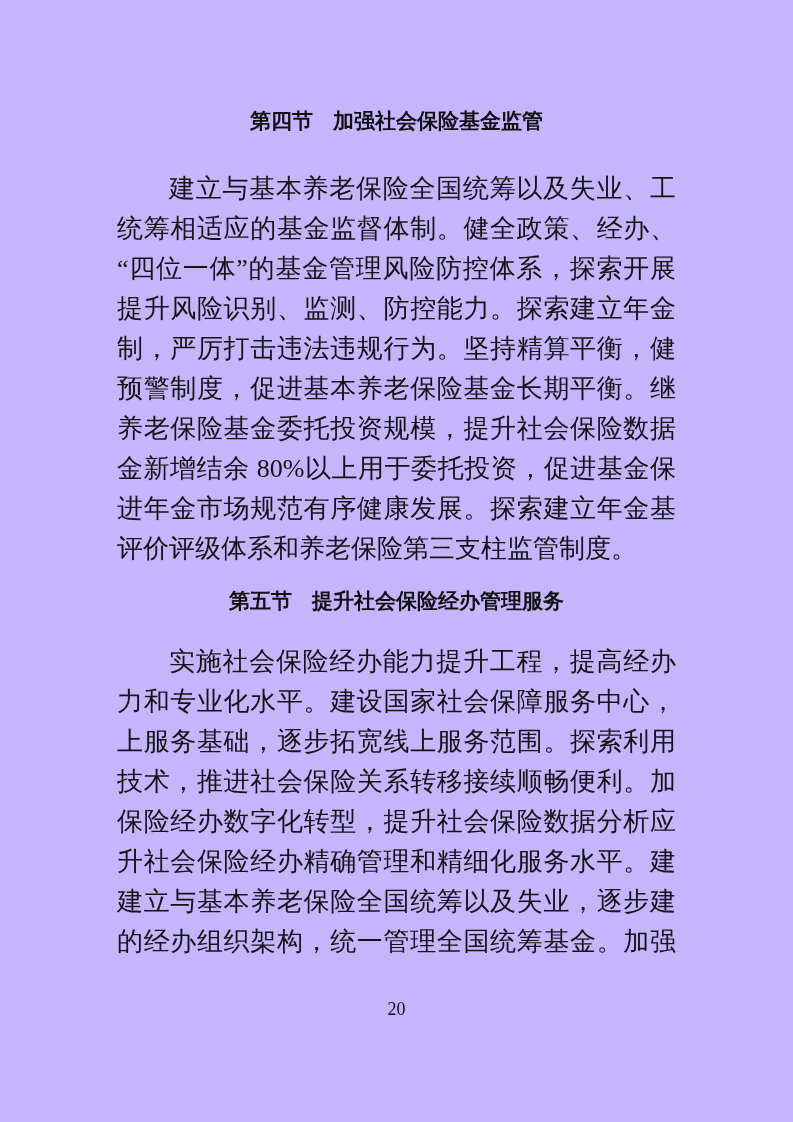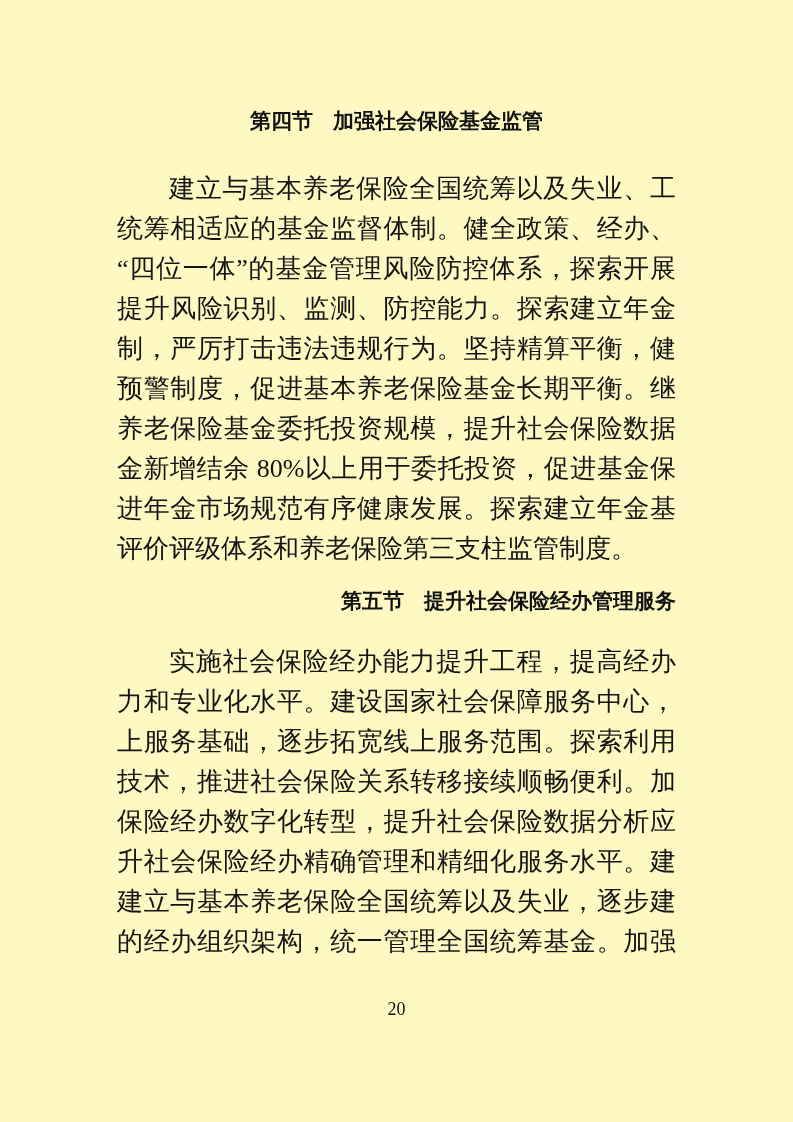--- a/index.html
+++ b/index.html
@@ -4,21 +4,21 @@
 <style>
   html, body {
     margin: 0;
     padding: 0;
     background: #ffffff;
   }
   .page {
     position: relative;
     width: 793px;
     height: 1122px;
-    background: #fef9c3;
+    background: #c4b5fd;
     color: #141414;
     overflow: hidden;
     font-family: "Liberation Serif", "DejaVu Serif", serif;
   }
   .content {
     padding: 0 117px;
   }
   .section-heading {
     margin: 0;
     height: 30px;
@@ -28,21 +28,21 @@
     font-weight: 700;
     font-size: 21px;
     color: #111111;
     white-space: nowrap;
   }
   .section-heading .hgap {
     display: inline-block;
     width: 0.95em;
   }
   #heading-sec4 { margin-top: 106px; }
-  #heading-sec5 { margin-top: 17px; text-align: right; }
+  #heading-sec5 { margin-top: 17px; }
   .para {
     font-size: 26px;
     color: #141414;
   }
   #para-sec4 { margin-top: 33px; }
   #para-sec5 { margin-top: 26px; }
   .line {
     height: 40px;
     line-height: 40px;
     text-align: justify;

